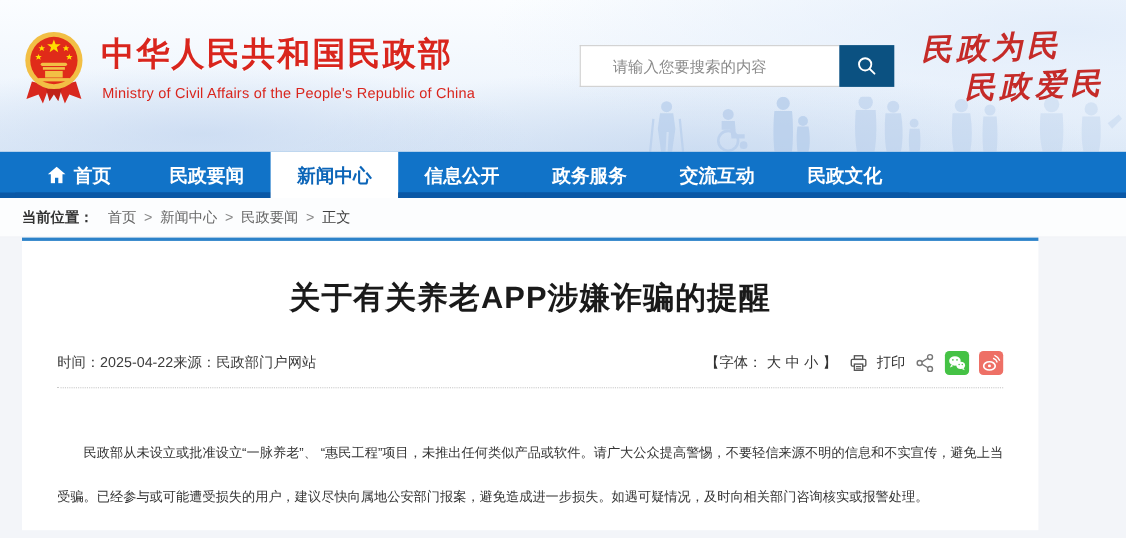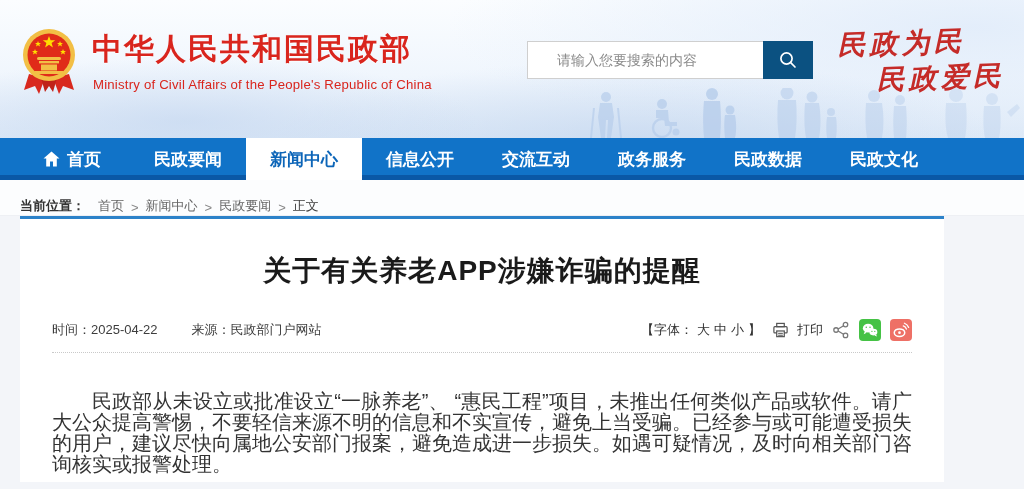--- a/index.html
+++ b/index.html
@@ -45,44 +45,44 @@
     position:relative; z-index:1; width:116px; height:42px; display:flex; align-items:center; justify-content:center;
     gap:7px; color:#fff; font-size:17px; font-weight:bold; cursor:pointer;
     box-shadow:inset 0 -5px 0 #0a58a6;
   }
   .nav-item.active { background:#fff; color:#0c65b8; box-shadow:none; }
   .nav-item .home-ic { display:flex; }
 
   
   .breadcrumb-bar {
     width:1024px; height:36px; background:#fcfdfe; border-bottom:1px solid #eef0f4;
-    display:flex; align-items:flex-end; padding-left:20px; font-size:13px; color:#666;
+    display:flex; align-items:center; padding-left:20px; font-size:13px; color:#666;
   }
   .breadcrumb-bar .bc-label { font-weight:bold; color:#333; margin-right:6px; }
   .breadcrumb-bar .bc-link { color:#666; margin:0 7px; cursor:pointer; }
   .breadcrumb-bar .bc-sep { color:#888; }
   .breadcrumb-bar .bc-current { color:#404040; font-weight:normal; margin-left:7px; }
 
   
   .page-main { width:1024px; height:273px; background:#f3f5f9; }
   .panel {
     margin-left:20px; width:924px; min-height:266px; background:#fff;
     border-top:3px solid #2c82c9; padding:0 32px;
   }
   .article-title { text-align:center; margin-top:33px; font-size:28px; font-weight:bold; color:#1a1a1a; letter-spacing:1px; }
   .meta-row { display:flex; justify-content:space-between; align-items:center; margin-top:29px; font-size:13px; color:#3d3d3d; }
-  .meta-left { display:flex; gap:34px; }
+  .meta-left { display:flex; }
   .meta-right { display:flex; align-items:center; gap:9px; color:#333; }
   .font-ctl span { margin:16px 2px; cursor:pointer; }
   .tool-btn { display:flex; align-items:center; gap:8px; cursor:pointer; color:#333; }
   .badge { width:22px; height:22px; border-radius:4px; display:flex; align-items:center; justify-content:center; cursor:pointer; }
   .badge.wechat { background:#45c245; }
   .badge.weibo { background:#ee7066; }
   .dotted-sep { border-bottom:1px dotted #c9c9c9; margin-top:11px; }
-  .article-body p { margin-top:38px; font-size:20px; line-height:21px; color:#333; text-align:justify; text-indent:2em; }
+  .article-body p { margin-top:38px; font-size:12px; line-height:40px; color:#333; text-align:justify; text-indent:2em; }
 </style>
 </head>
 <body>
 
 <div class="header">
 
   <svg class="emblem" width="56" height="72" viewBox="0 0 56 72">
     <path d="M8 48 L3 64 L14 60 L18 68 L24 52 Z" fill="#d8281e"></path>
     <path d="M48 48 L53 64 L42 60 L38 68 L32 52 Z" fill="#d8281e"></path>
     <path d="M20 52 L24 66 L28 60 L32 66 L36 52 Z" fill="#c02218"></path>
@@ -174,27 +174,24 @@
   <div class="nav-item">
     <span>民政要闻</span>
   </div>
   <div class="nav-item active">
     <span>新闻中心</span>
   </div>
   <div class="nav-item">
     <span>信息公开</span>
   </div>
   <div class="nav-item">
+    <span>政务服务</span>
+  </div>
+  <div class="nav-item">
     <span>交流互动</span>
-  </div>
-  <div class="nav-item">
-    <span>政务服务</span>
-  </div>
-  <div class="nav-item">
-    <span>民政数据</span>
   </div>
   <div class="nav-item">
     <span>民政文化</span>
   </div>
 </div>
 
 <div class="breadcrumb-bar">
   <span class="bc-label">当前位置：</span>
   <span class="bc-link">首页</span>
   <span class="bc-sep">&gt;</span>

